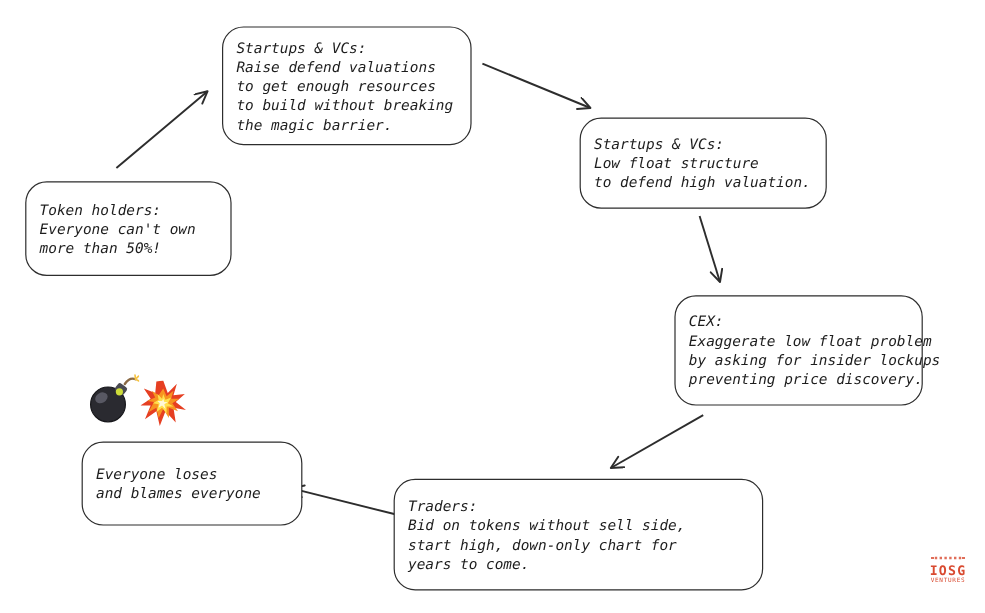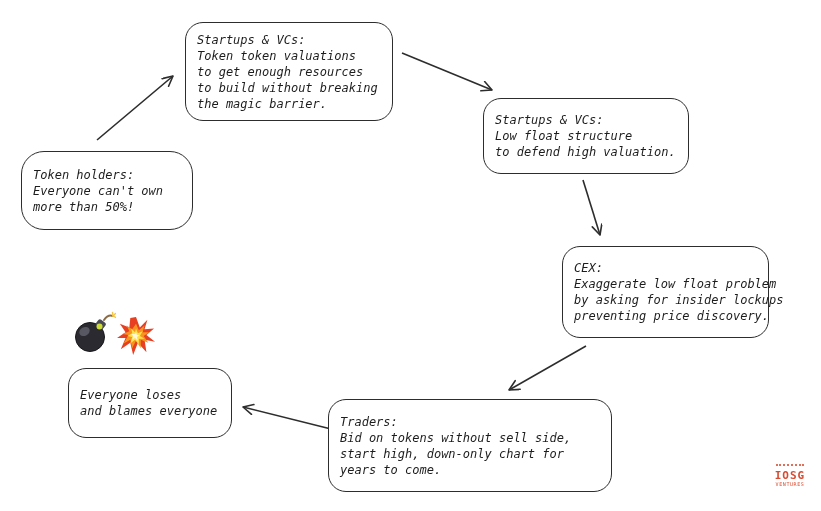--- a/index.html
+++ b/index.html
@@ -74,55 +74,55 @@
         <path d="M2,0.5 L12,5.5 L2,10.5" fill="none" stroke="#2d2d2d" stroke-width="1.6" stroke-linecap="round" stroke-linejoin="round"></path>
       </marker>
     </defs>
     <path d="M97,140 L173,76" stroke="#2d2d2d" stroke-width="1.6" fill="none" marker-end="url(#arrowhead)"></path>
     <path d="M402,53 L492,90" stroke="#2d2d2d" stroke-width="1.6" fill="none" marker-end="url(#arrowhead)"></path>
     <path d="M583,180 L600,235" stroke="#2d2d2d" stroke-width="1.6" fill="none" marker-end="url(#arrowhead)"></path>
     <path d="M586,346 L509,390" stroke="#2d2d2d" stroke-width="1.6" fill="none" marker-end="url(#arrowhead)"></path>
     <path d="M331,429 L243,407" stroke="#2d2d2d" stroke-width="1.6" fill="none" marker-end="url(#arrowhead)"></path>
   </svg>
 
-  <div class="node" style="left:21px; top:151px; width:172px; height:79px;border-radius:23px;">
+  <div class="node" style="left:21px; top:151px; width:172px; height:79px;">
     <div class="line">Token holders:</div>
     <div class="line">Everyone can't own</div>
     <div class="line">more than 50%!</div>
   </div>
 
   <div class="node" style="left:185px; top:22px; width:208px; height:99px;">
     <div class="line">Startups &amp; VCs:</div>
-    <div class="line">Token token valuations</div>
+    <div class="line">Raise defend valuations</div>
     <div class="line">to get enough resources</div>
     <div class="line">to build without breaking</div>
     <div class="line">the magic barrier.</div>
   </div>
 
   <div class="node" style="left:483px; top:98px; width:206px; height:76px;">
     <div class="line">Startups &amp; VCs:</div>
     <div class="line">Low float structure</div>
     <div class="line">to defend high valuation.</div>
   </div>
 
   <div class="node" style="left:562px; top:246px; width:207px; height:92px;">
     <div class="line">CEX:</div>
     <div class="line">Exaggerate low float problem</div>
     <div class="line">by asking for insider lockups</div>
     <div class="line">preventing price discovery.</div>
   </div>
 
-  <div class="node" style="left:328px; top:399px; width:284px; height:93px;">
+  <div class="node" style="left:328px; top:399px; width:308px; height:93px;">
     <div class="line">Traders:</div>
     <div class="line">Bid on tokens without sell side,</div>
     <div class="line">start high, down-only chart for</div>
     <div class="line">years to come.</div>
   </div>
 
-  <div class="node" style="left:68px; top:368px; width:164px; height:70px;">
+  <div class="node" style="left:68px; top:368px; width:184px; height:70px;">
     <div class="line">Everyone loses</div>
     <div class="line">and blames everyone</div>
   </div>
 
   <div class="emoji" style="left:72px; top:311px; width:44px; height:44px;">
     <svg width="44" height="44" viewBox="0 0 44 44">
       <circle cx="18" cy="26" r="14.5" fill="#2a2a30"></circle>
       <circle cx="18" cy="26" r="14.5" fill="none" stroke="#17171b" stroke-width="1"></circle>
       <ellipse cx="12.5" cy="20.5" rx="5.5" ry="4.2" fill="#585863" transform="rotate(-30 12.5 20.5)"></ellipse>
       <rect x="24.5" y="9.5" width="9" height="7.5" rx="2" fill="#4a4a52" transform="rotate(38 29 13)"></rect>

